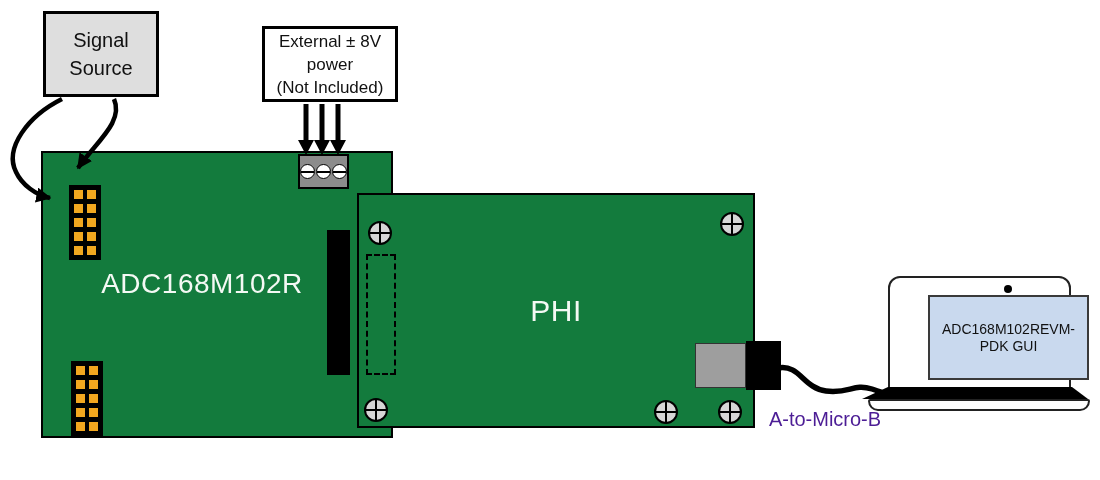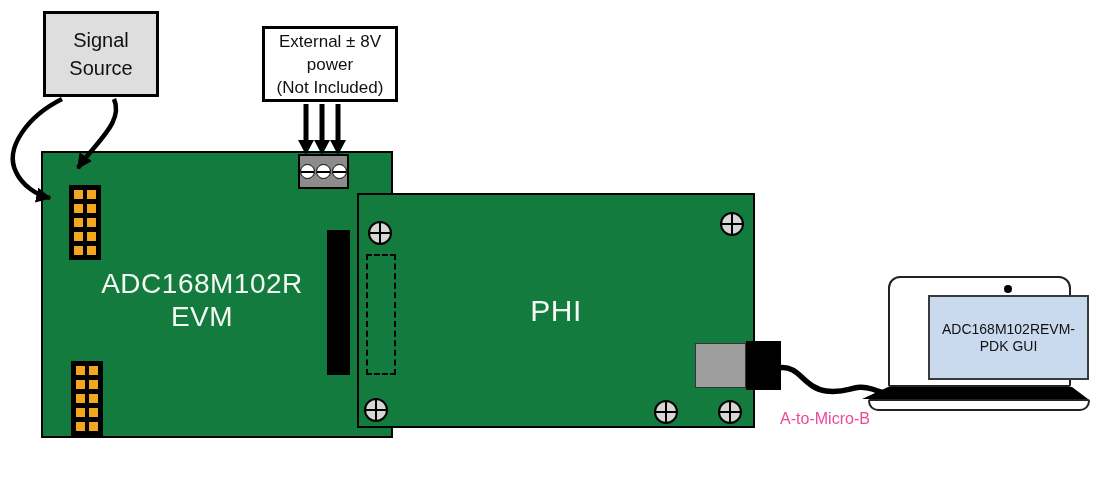--- a/index.html
+++ b/index.html
@@ -77,21 +77,21 @@
   }
   .signal-box{left:43px;top:11px;width:116px;height:86px;background:var(--signal-box-gray);font-size:20px;line-height:28px;}
   .power-box{left:262px;top:26px;width:136px;height:76px;background:#fff;font-size:17px;line-height:23px;}
 
   
   .overlay{position:absolute;left:0;top:0;width:1100px;height:480px;z-index:3;pointer-events:none;}
 
   
   .laptop{position:absolute;left:860px;top:274px;width:240px;height:145px;z-index:4;}
   .laptop-lid{
-    position:absolute;left:28px;top:2px;width:183px;height:111px;background:#fff;
+    position:absolute;left:28px;top:2px;width:183px;height:132px;background:#fff;
     border:2px solid #222;border-radius:12px 12px 2px 2px;
   }
   .laptop-webcam{position:absolute;left:114px;top:7px;width:8px;height:8px;border-radius:50%;background:#000;}
   .laptop-screen{
     position:absolute;left:38px;top:17px;width:161px;height:85px;
     background:var(--laptop-screen-blue);border:2px solid #3A3A3A;
     display:flex;flex-direction:column;align-items:center;justify-content:center;
     font-size:14px;line-height:17px;text-align:center;color:#111;
   }
   .laptop-keyboard{
@@ -100,21 +100,21 @@
     clip-path:polygon(28px 0,212px 0,228px 100%,2px 100%);
   }
   .laptop-base{
     position:absolute;left:8px;top:125px;width:222px;height:12px;background:#fff;
     border:2px solid #222;border-radius:3px 3px 14px 14px;
   }
 
   
   .cable-label{
     position:absolute;left:750px;top:410px;width:150px;text-align:center;
-    font-size:16px;line-height:18px;color:#ec4899;z-index:4;
+    font-size:20px;line-height:18px;color:#4c1d95;z-index:4;
   }
 </style>
 </head>
 <body>
 
 <div class="canvas">
 
   <div class="board evm-board">
     <div class="pin-header ph-top">
         <i class="pin"></i>
@@ -136,21 +136,20 @@
         <i class="pin"></i>
         <i class="pin"></i>
         <i class="pin"></i>
         <i class="pin"></i>
         <i class="pin"></i>
         <i class="pin"></i>
       </div>
     <div class="evm-connector"></div>
     <div class="board-label evm-label">
       <div>ADC168M102R</div>
-      <div>EVM</div>
     </div>
     <div class="terminal-block">
       <span class="terminal-screw"></span>
       <span class="terminal-screw"></span>
       <span class="terminal-screw"></span>
     </div>
   </div>
 
   <div class="board phi-board">
     <div class="dashed-connector"></div>

